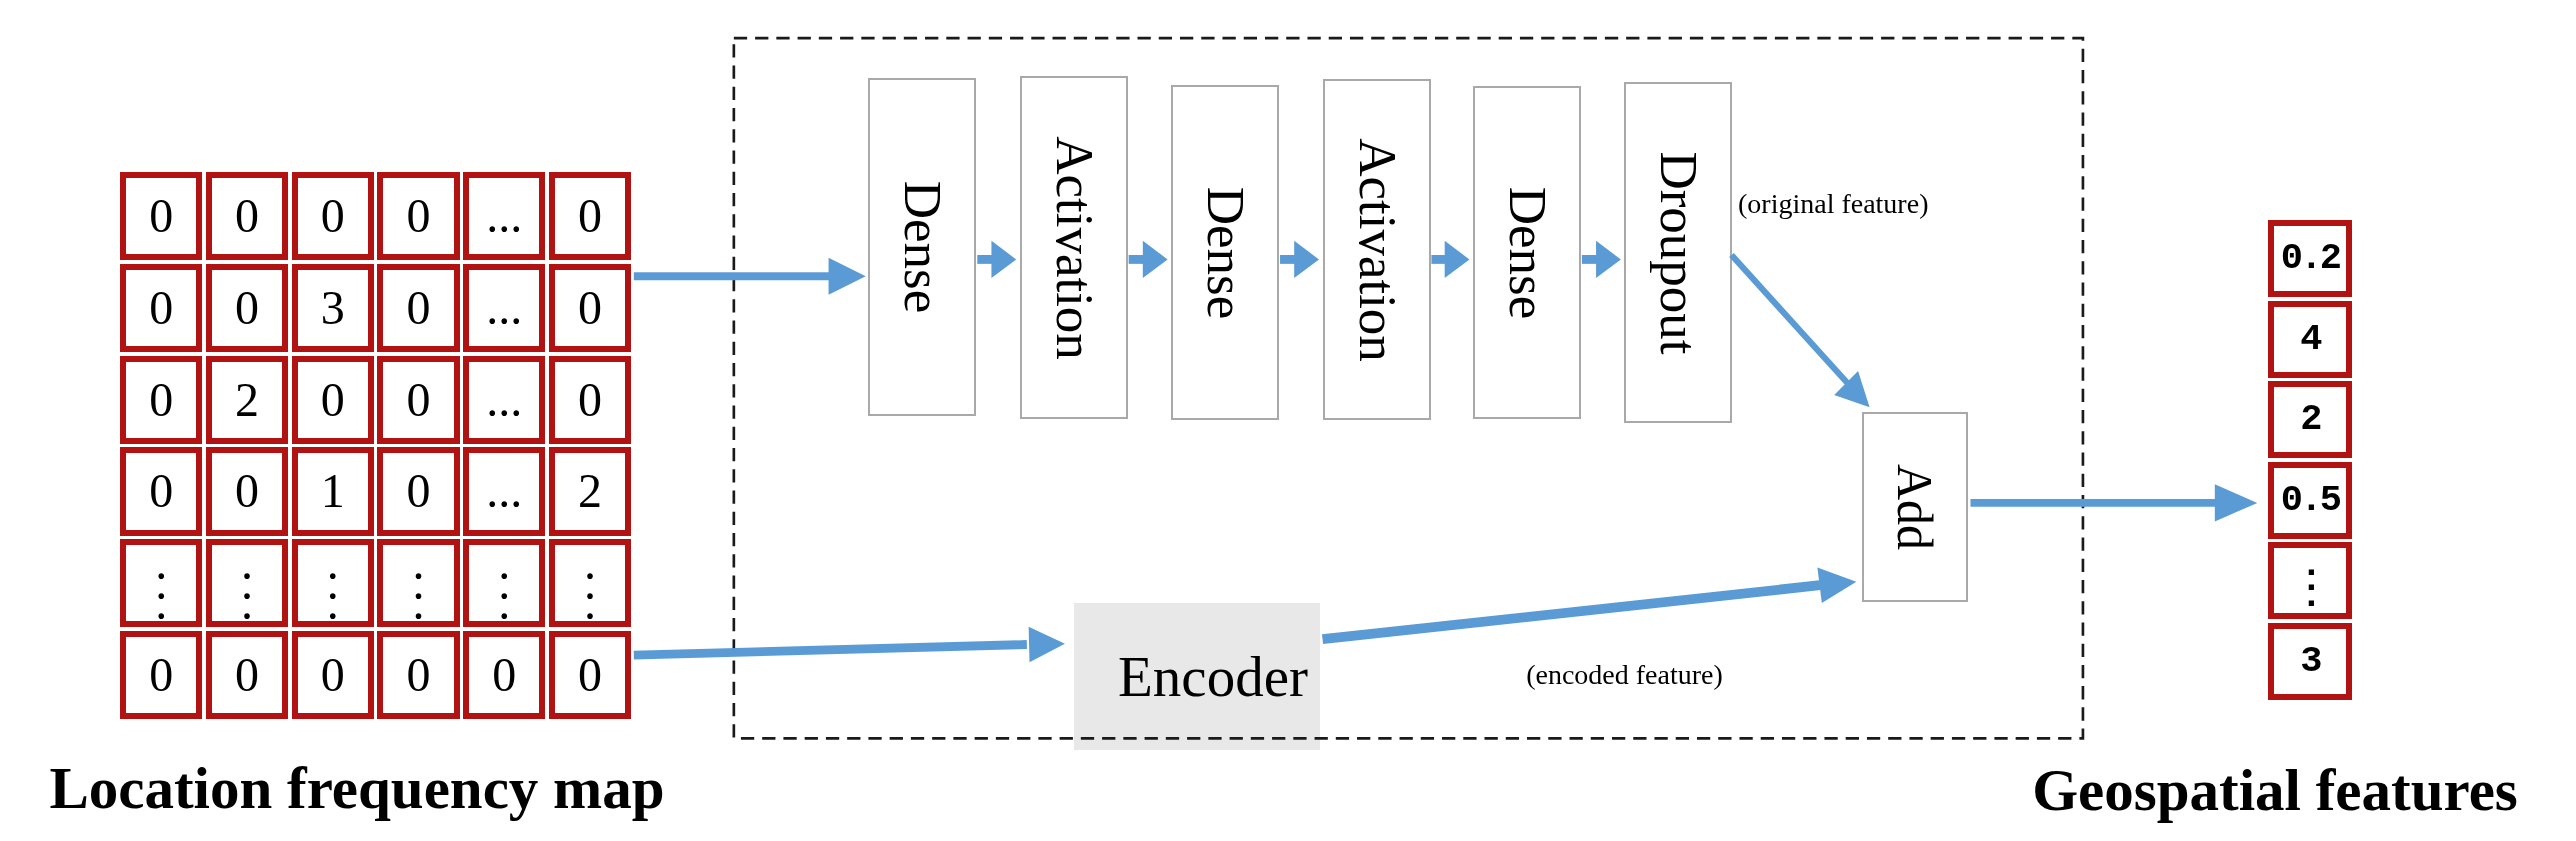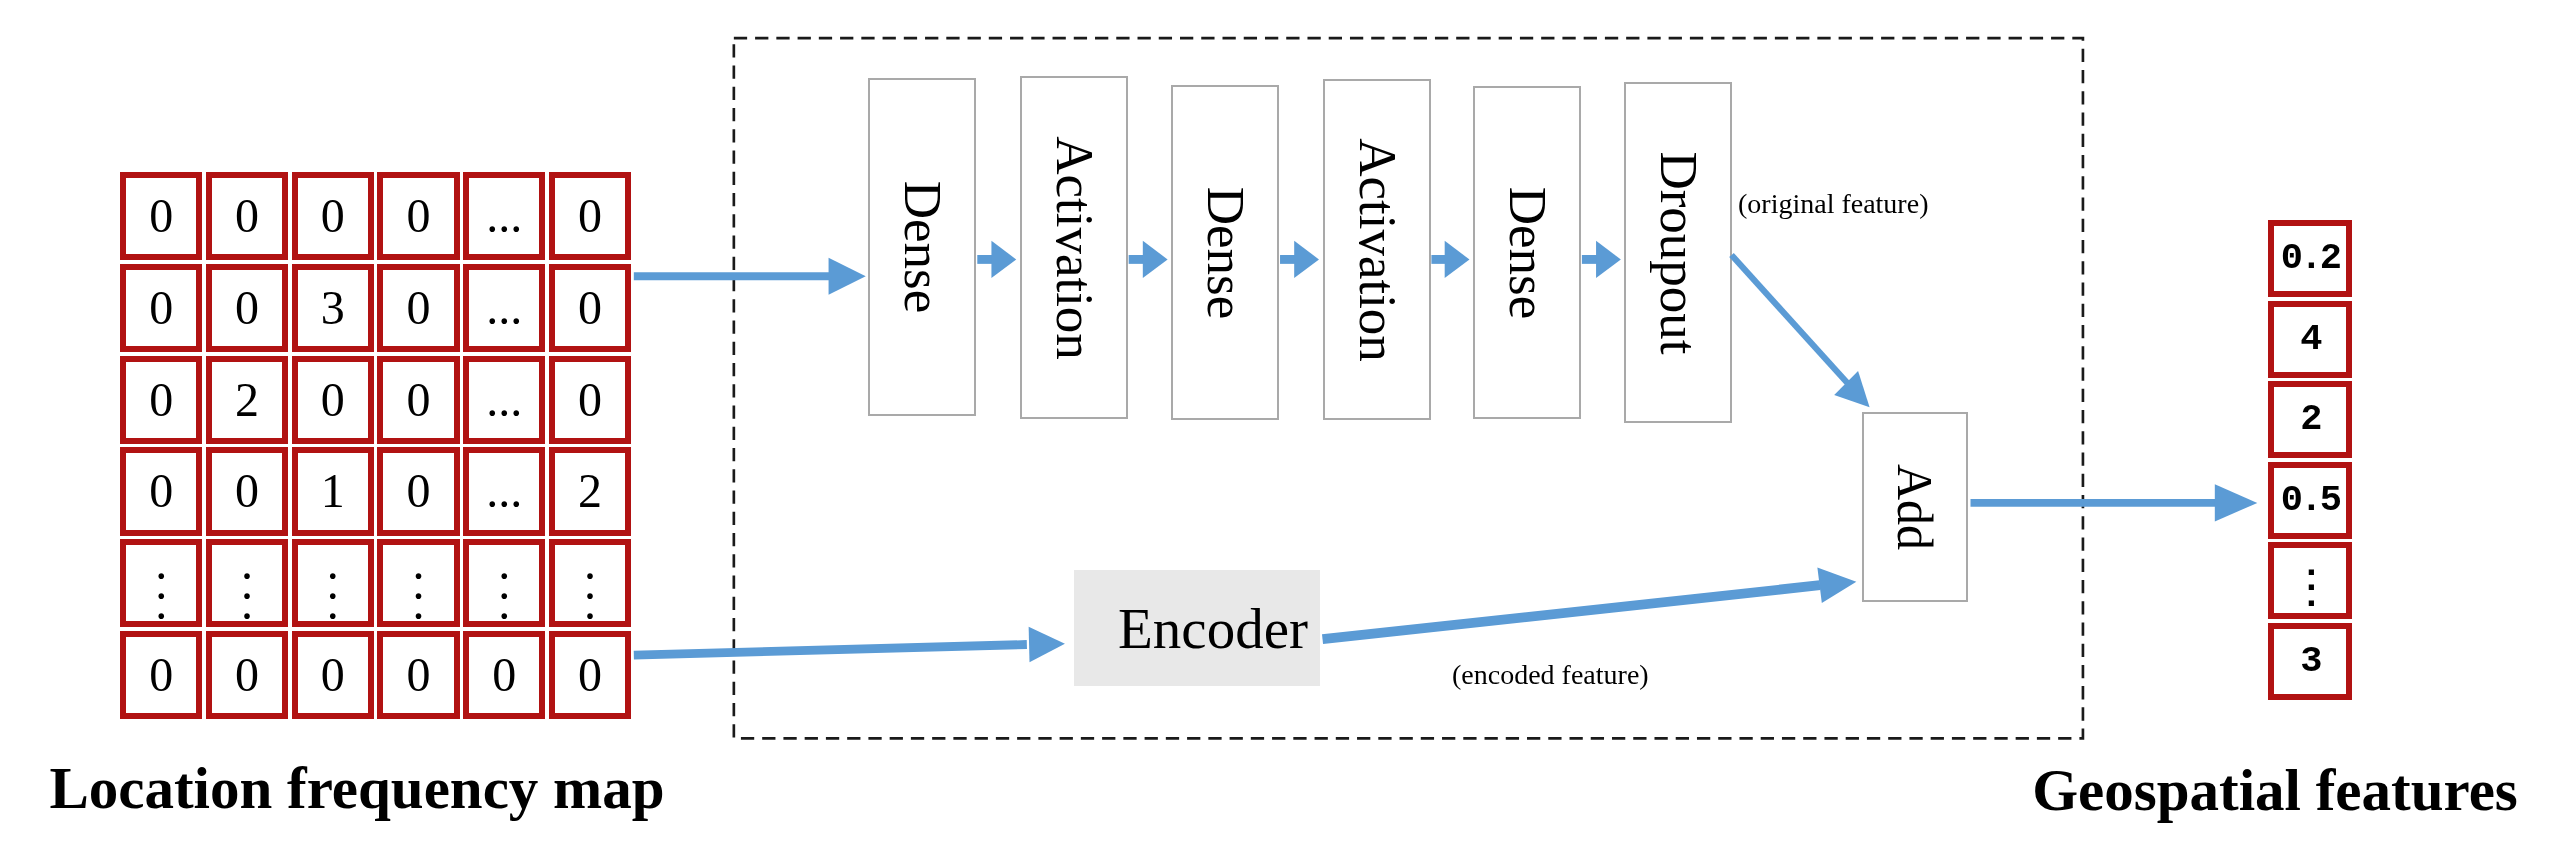--- a/index.html
+++ b/index.html
@@ -43,21 +43,21 @@
   .pbox{
     position:absolute;background:#fff;border:2.7px solid var(--gray);box-sizing:border-box;
   }
   .vlabel{
     position:absolute;left:50%;top:50%;
     transform:translate(-50%,-50%) rotate(90deg);
     white-space:nowrap;font-size:53px;line-height:1;
   }
   .addlabel{font-size:50px;}
   .encoder{
-    position:absolute;left:1074px;top:570px;width:246px;height:116px;
+    position:absolute;left:1074px;top:603px;width:246px;height:147px;
     background:var(--enc);display:flex;align-items:center;justify-content:center;
     font-size:57px;box-sizing:border-box;padding-left:32px;
   }
   .note{position:absolute;font-size:28px;line-height:1.15;white-space:nowrap;}
   .biglabel{position:absolute;font-weight:bold;font-size:59px;line-height:1.05;text-align:center;white-space:nowrap;}
   svg.overlay{position:absolute;left:0;top:0;pointer-events:none;}
 </style>
 </head>
 <body>
 
@@ -148,21 +148,21 @@
 
   <div class="encoder">
     <span>Encoder</span>
   </div>
 
   <div class="pbox" style="left:1862px;top:412px;width:106px;height:190px;">
     <span class="vlabel addlabel">Add</span>
   </div>
 
   <div class="note" style="left:1738px;top:188px;">(original feature)</div>
-  <div class="note" style="left:1452px;top:659px;width:345px;text-align:left;">(encoded feature)</div>
+  <div class="note" style="left:1452px;top:659px;width:345px;text-align:center;">(encoded feature)</div>
 
   <div class="vec">
       <div class="cell">0.2</div>
       <div class="cell">4</div>
       <div class="cell">2</div>
       <div class="cell">0.5</div>
       <div class="cell vdots">
         <span class="vd">.</span>
         <span class="vd">.</span>
         <span class="vd">.</span>

